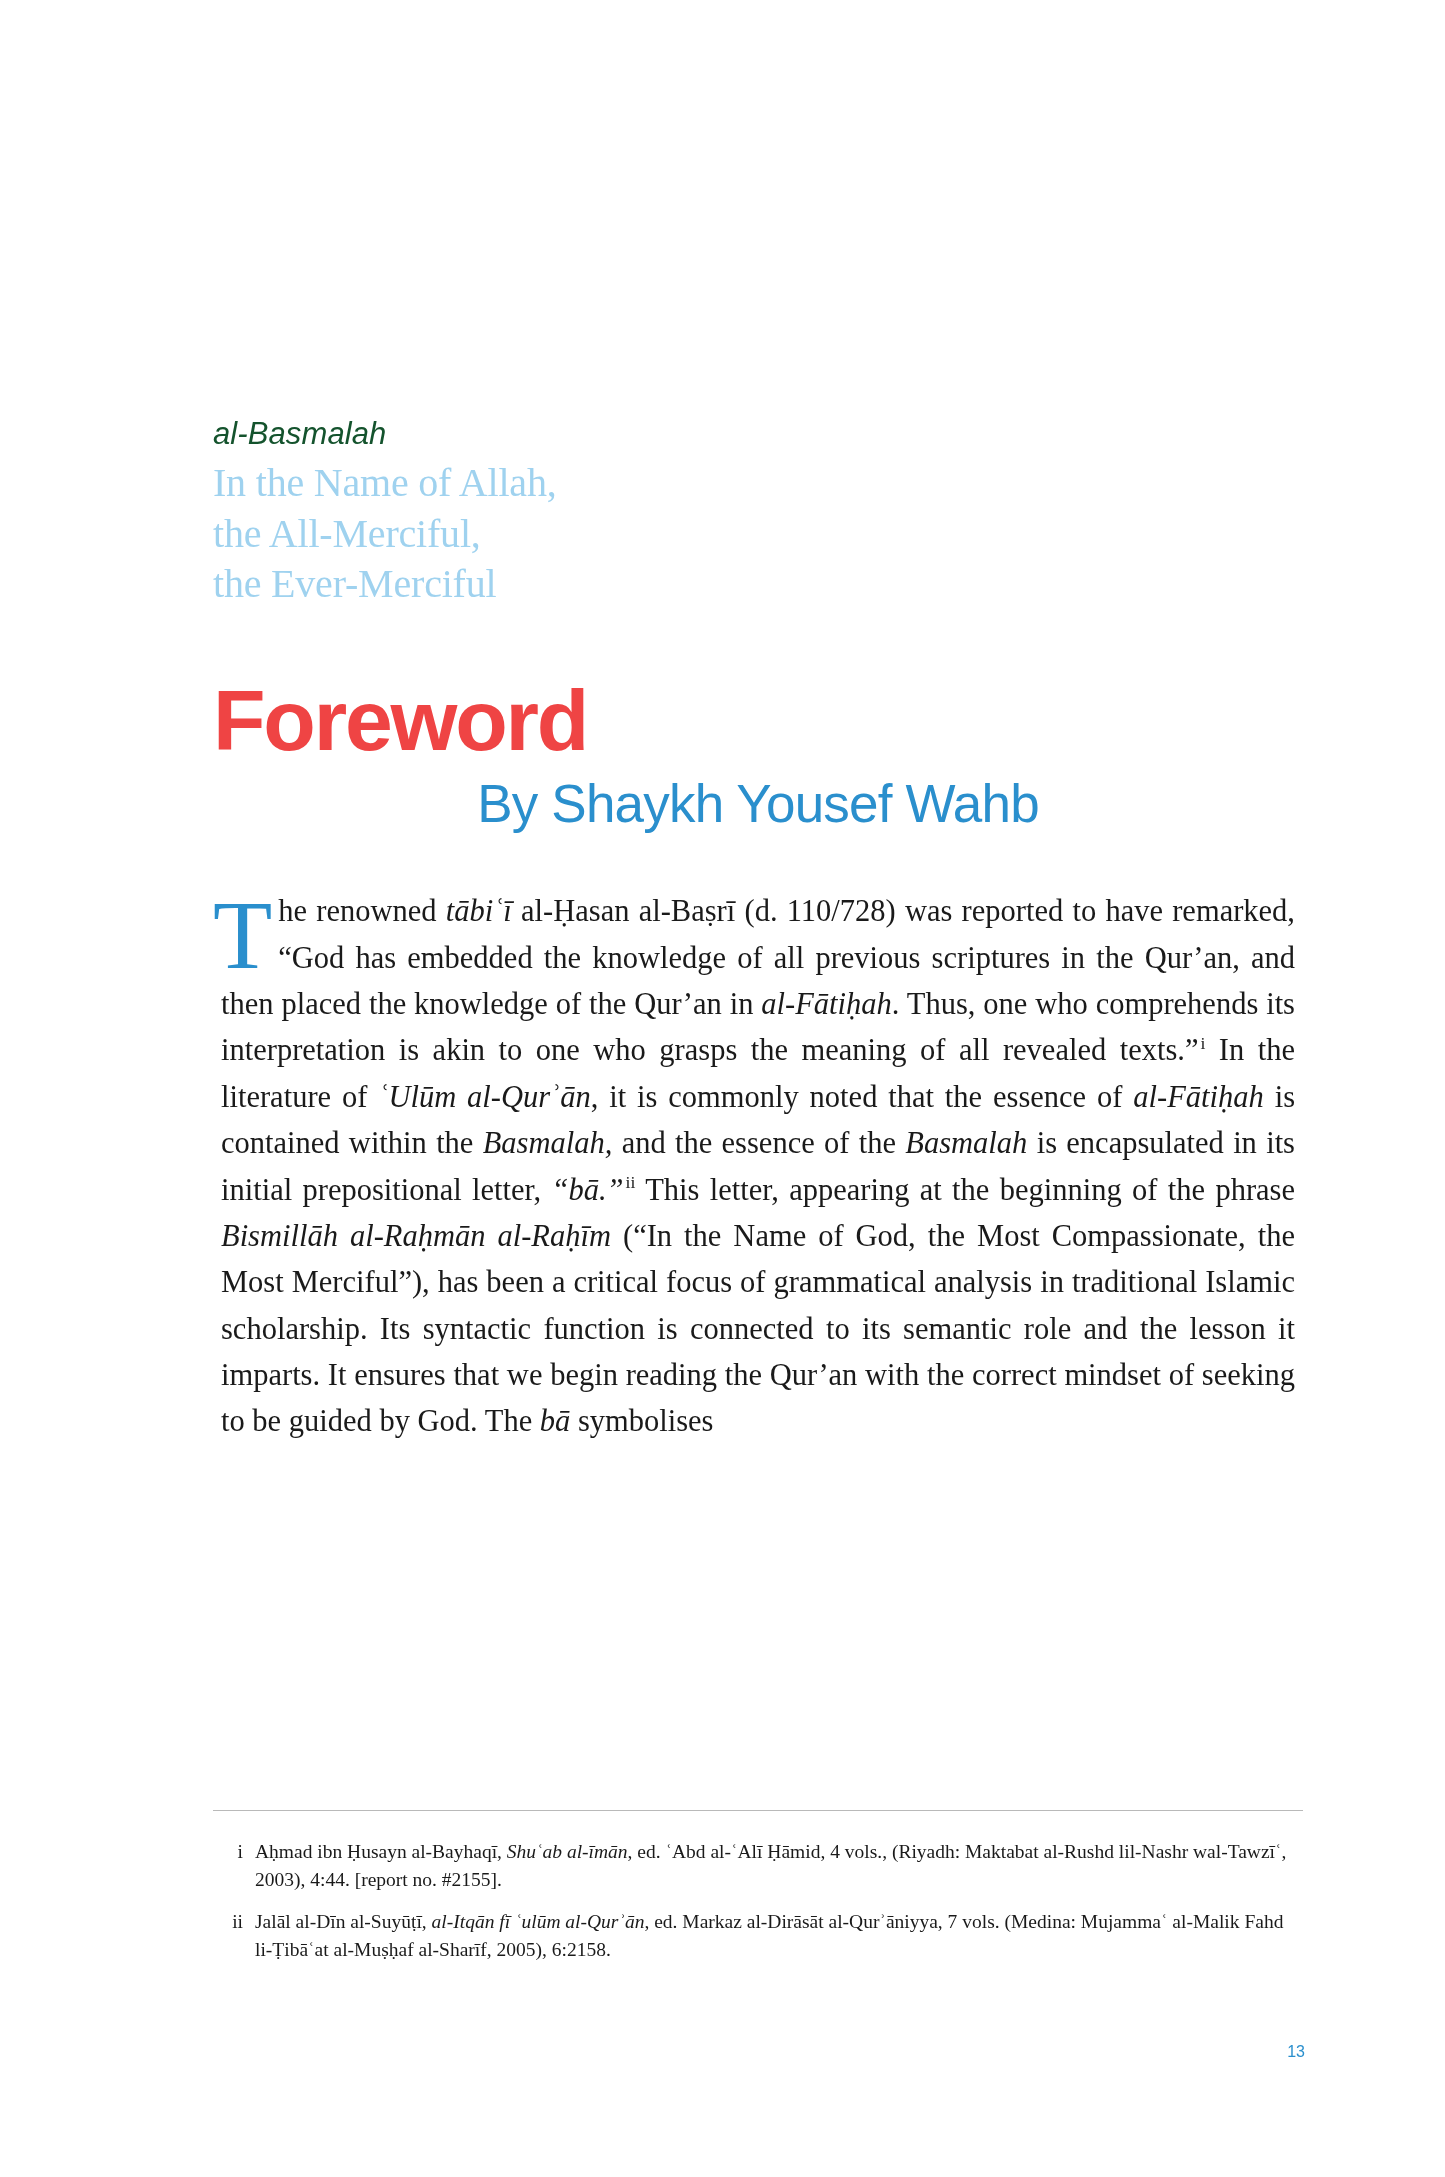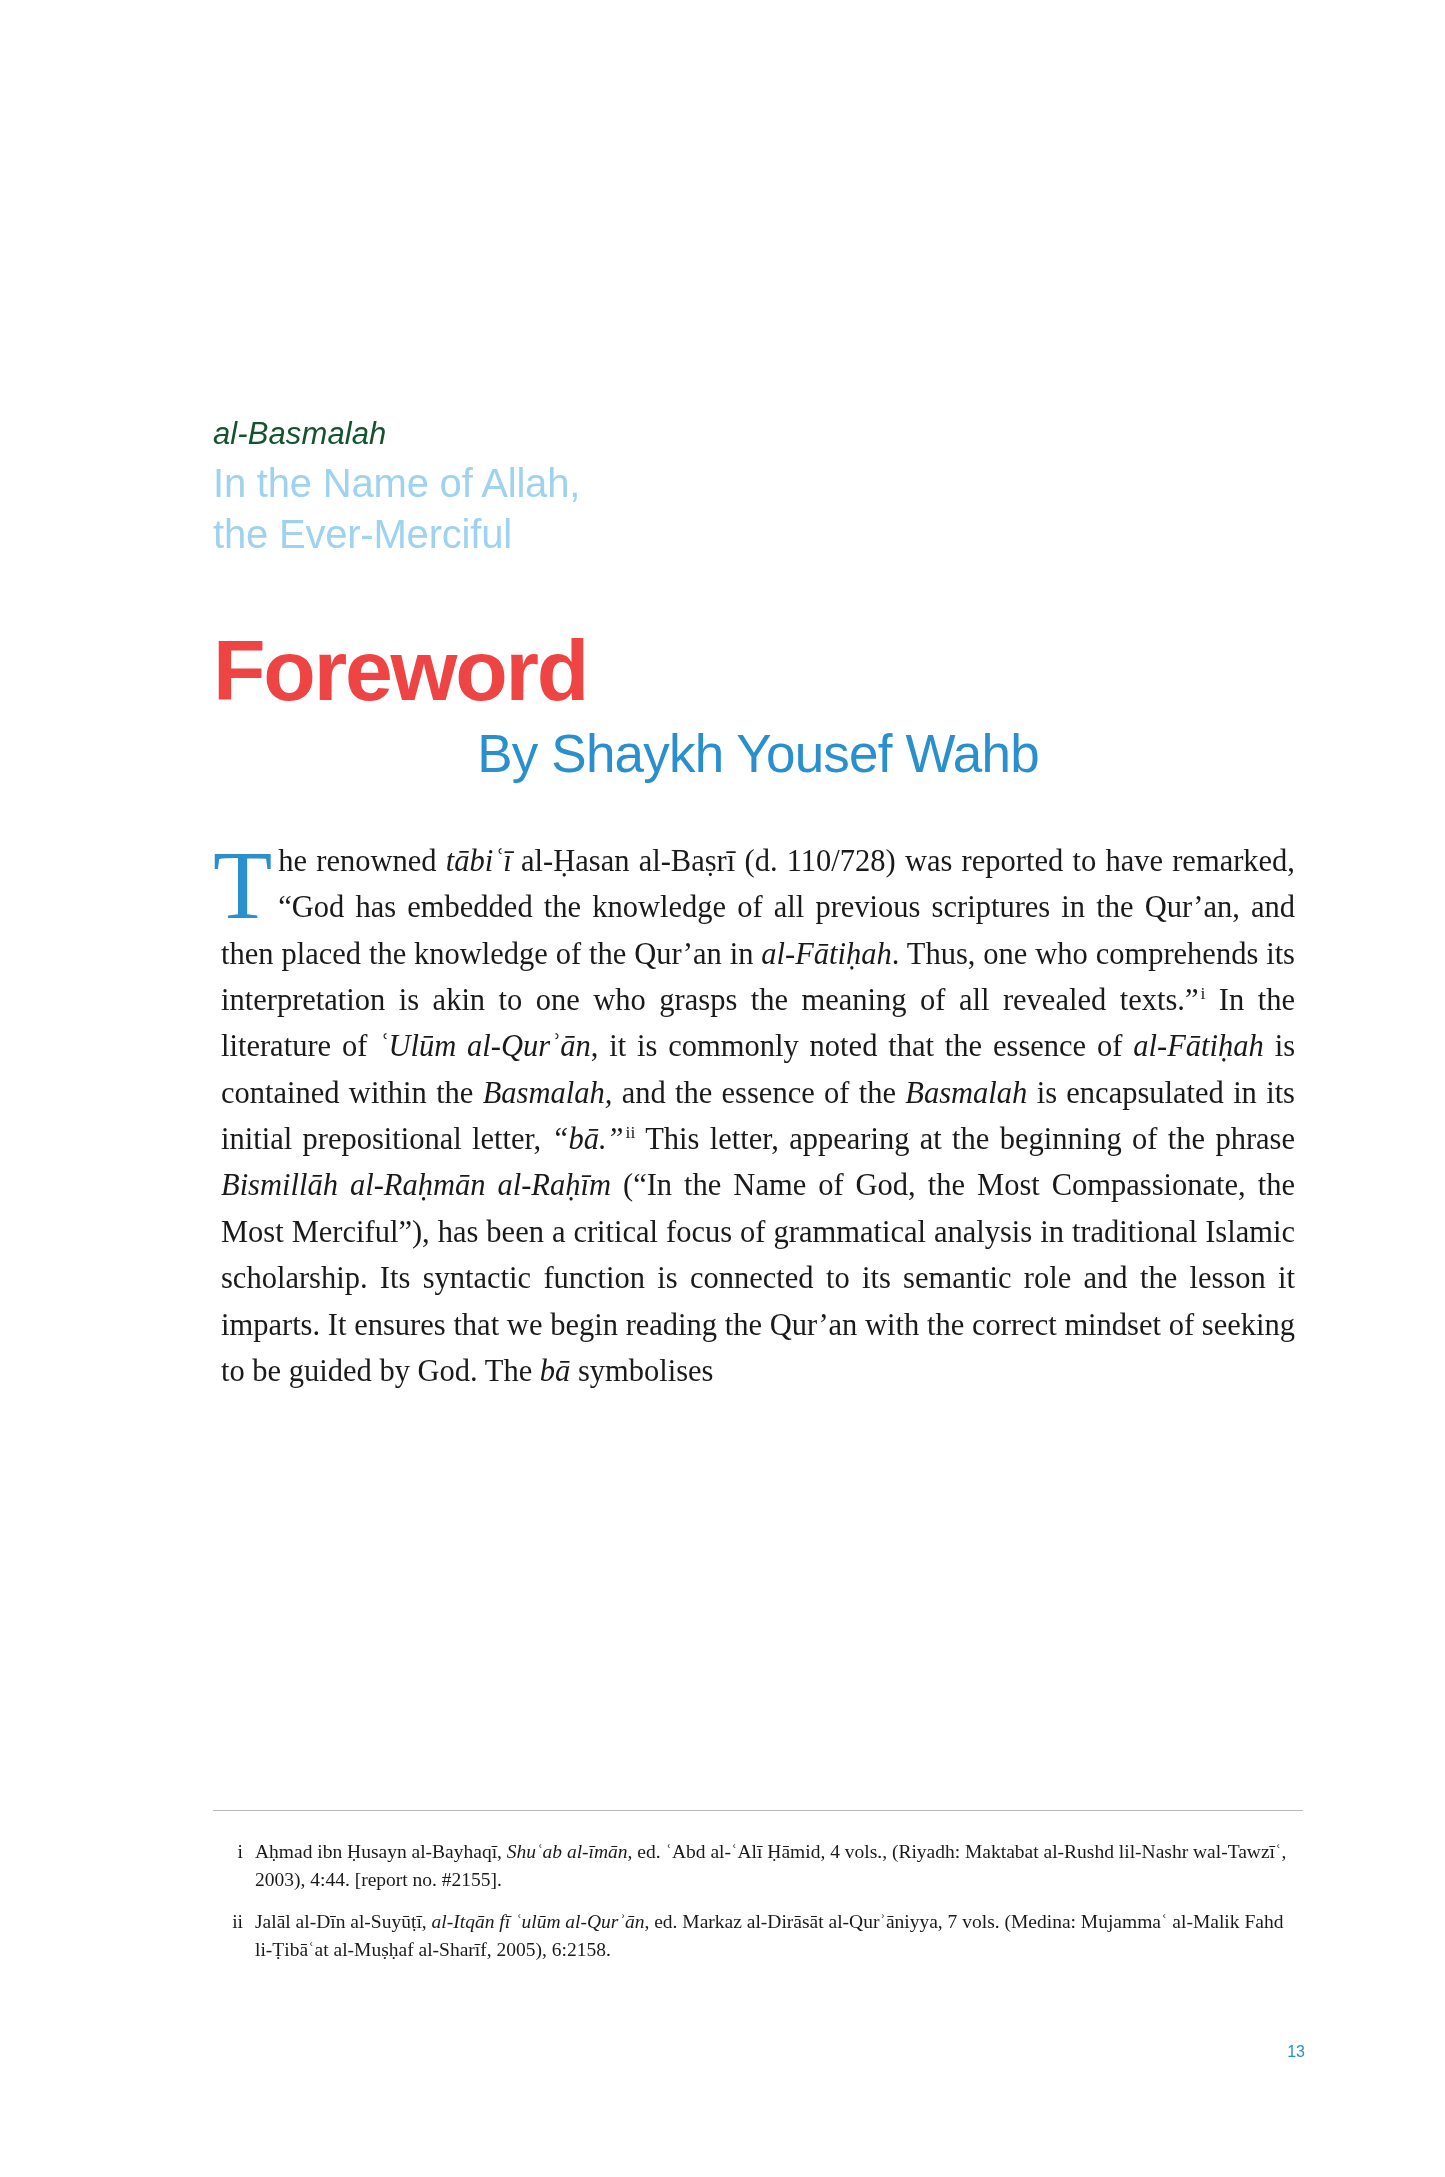--- a/index.html
+++ b/index.html
@@ -32,21 +32,21 @@
   .basmalah-arabic {
     font-family: "Liberation Sans", sans-serif;
     font-style: italic;
     font-size: 31px;
     color: #14532d;
     letter-spacing: 0.1px;
     margin: 0 0 6px 0;
     line-height: 1.2;
   }
   .basmalah-lines {
-    font-family: Liberation Sans, sans-serif;
+    font-family: Liberation Serif, serif;
     font-size: 40px;
     line-height: 1.26;
     color: #9fd2ef;
     font-weight: 400;
     letter-spacing: -0.2px;
   }
   .basmalah-lines div { white-space: pre; }
 
   
   .title-block { margin-top: 68px; }
@@ -146,20 +146,21 @@
 <body>
 
 <div class="page">
 
   <div class="content">
 
     <div>
       <div class="basmalah-arabic">al-Basmalah</div>
       <div class="basmalah-lines">
         <div>In the Name of Allah,</div>
+        <div>the All-Merciful,</div>
         <div>the Ever-Merciful</div>
       </div>
     </div>
 
     <div class="title-block">
       <h1 class="doc-title">Foreword</h1>
       <div class="doc-subtitle">By Shaykh Yousef Wahb</div>
     </div>
 
     <div class="body-text">

